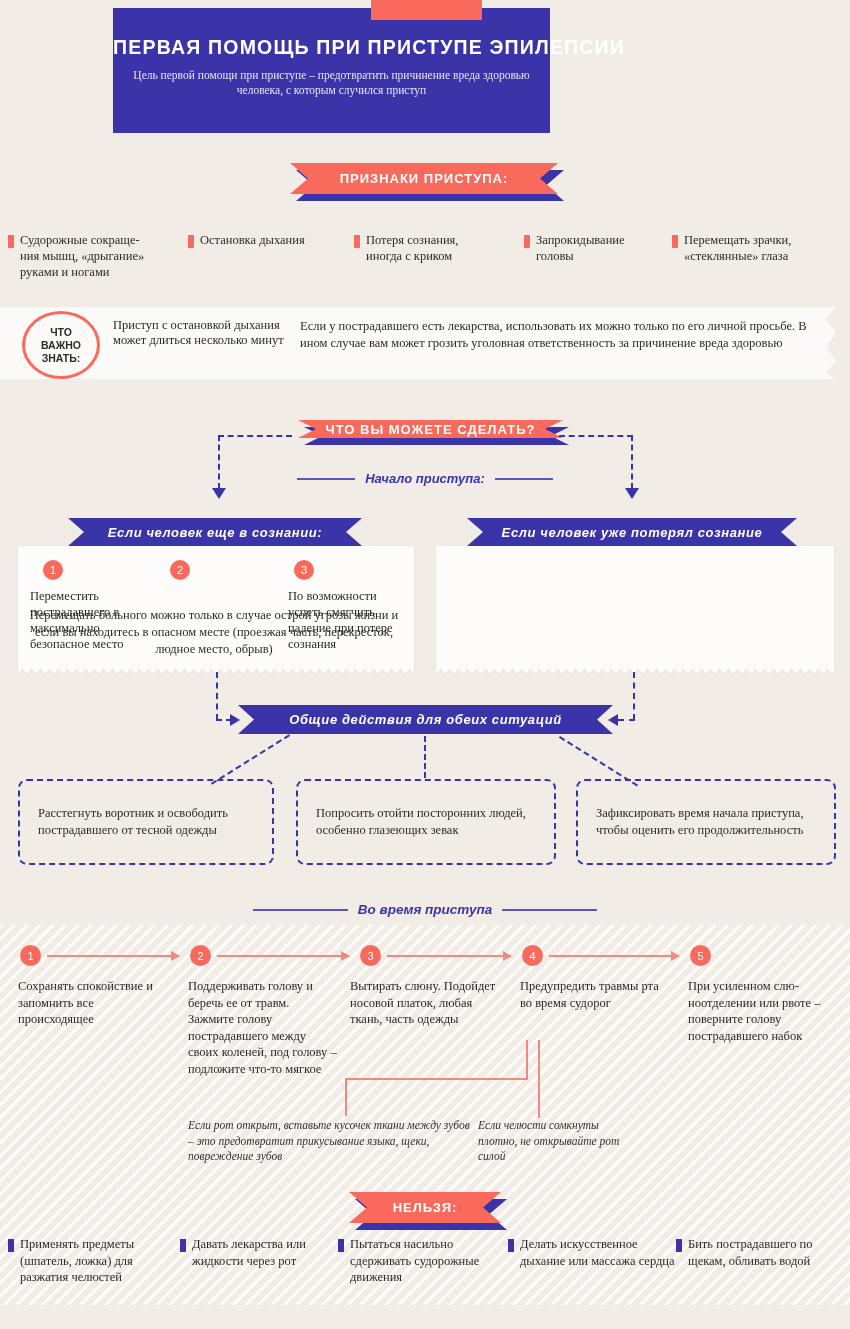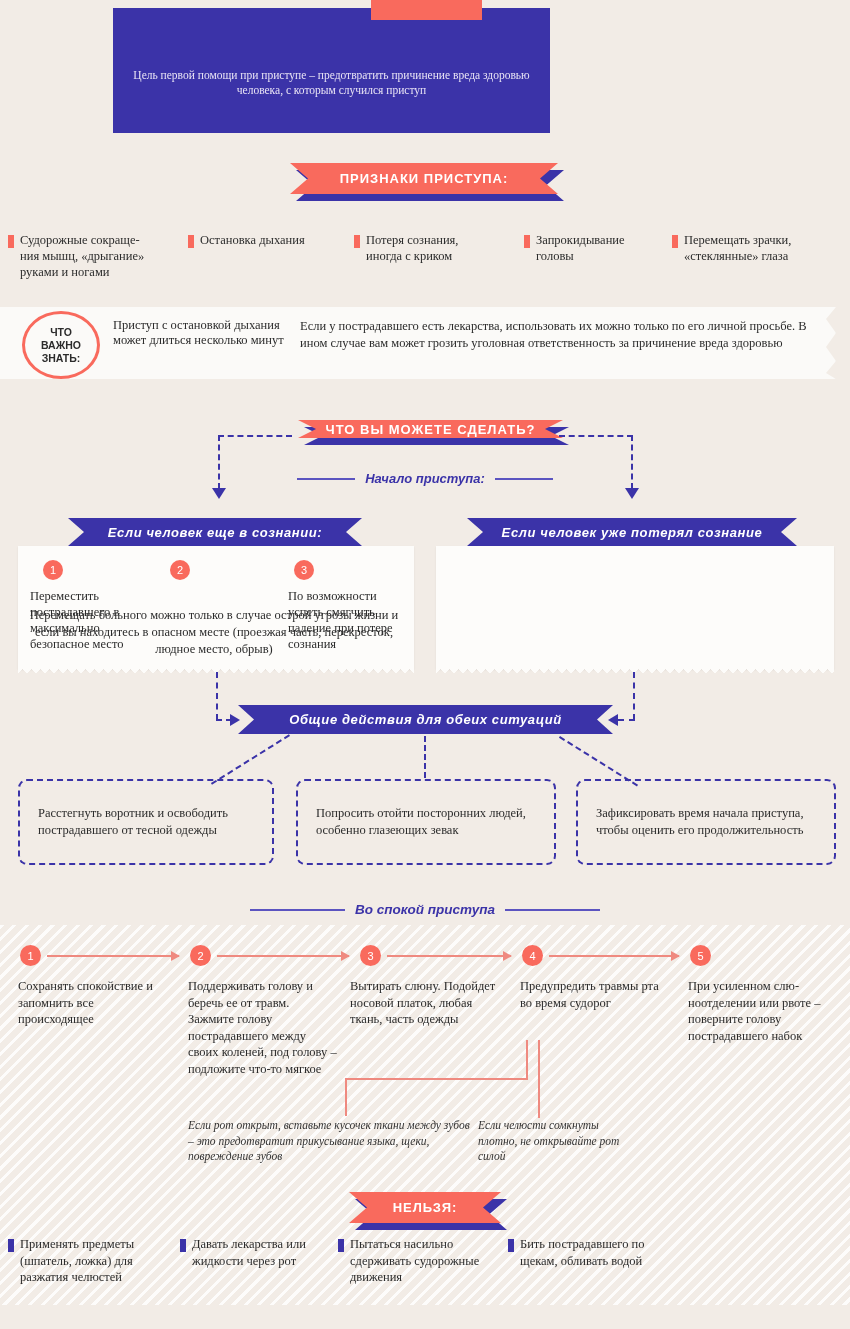--- a/index.html
+++ b/index.html
@@ -204,20 +204,21 @@
 </style>
 </head>
 <body>
 
 <div class="page">
 
   <div class="header-wrap">
     <div class="header-box"></div>
     <div class="header-zigzag"></div>
     <div class="red-tab"></div>
+    <div class="header-title">ПЕРВАЯ ПОМОЩЬ ПРИ ПРИСТУПЕ ЭПИЛЕПСИИ</div>
     <div class="header-sub">Цель первой помощи при приступе – предотвратить причинение вреда здоровью человека, с которым случился приступ</div>
   </div>
 
   <div class="ribbon" id="banner-signs">
     <div class="shadow"></div>
     <div class="face">ПРИЗНАКИ ПРИСТУПА:</div>
   </div>
 
   <div class="signs">
     <div class="sign" style="width:180px">
@@ -316,21 +317,21 @@
   </div>
   <div class="dbox" id="dbox3">
     <div class="t">Зафиксировать время начала приступа, чтобы оценить его продолжительность</div>
   </div>
   <div class="dbox" id="dbox2">
     <div class="t">Попросить отойти посто­ронних людей, особенно глазеющих зевак</div>
   </div>
 
   <div class="stage-divider" id="divider-during">
     <div class="line"></div>
-    <div>Во спокой приступа</div>
+    <div>Во время приступа</div>
     <div class="line"></div>
   </div>
 
   <div class="striped"></div>
 
   <div class="tl-num" style="left:20px;top:945px">1</div>
   <div class="tl-num" style="left:190px;top:945px">2</div>
   <div class="tl-num" style="left:360px;top:945px">3</div>
   <div class="tl-num" style="left:522px;top:945px">4</div>
   <div class="tl-num" style="left:690px;top:945px">5</div>
@@ -365,20 +366,24 @@
       <div class="txt">Применять предметы (шпатель, ложка) для разжатия челюстей</div>
     </div>
     <div class="nel" style="width:158px">
       <div class="bar"></div>
       <div class="txt">Давать лекарства или жидкости через рот</div>
     </div>
     <div class="nel" style="width:170px">
       <div class="bar"></div>
       <div class="txt">Пытаться насильно сдерживать судо­рожные движения</div>
     </div>
+    <div class="nel" style="width:168px">
+      <div class="bar"></div>
+      <div class="txt">Делать искусствен­ное дыхание или массажа сердца</div>
+    </div>
     <div class="nel" style="width:160px">
       <div class="bar"></div>
       <div class="txt">Бить пострадавшего по щекам, обливать водой</div>
     </div>
   </div>
 
   <div class="footer-strip"></div>
 </div>
 
 </body></html>

